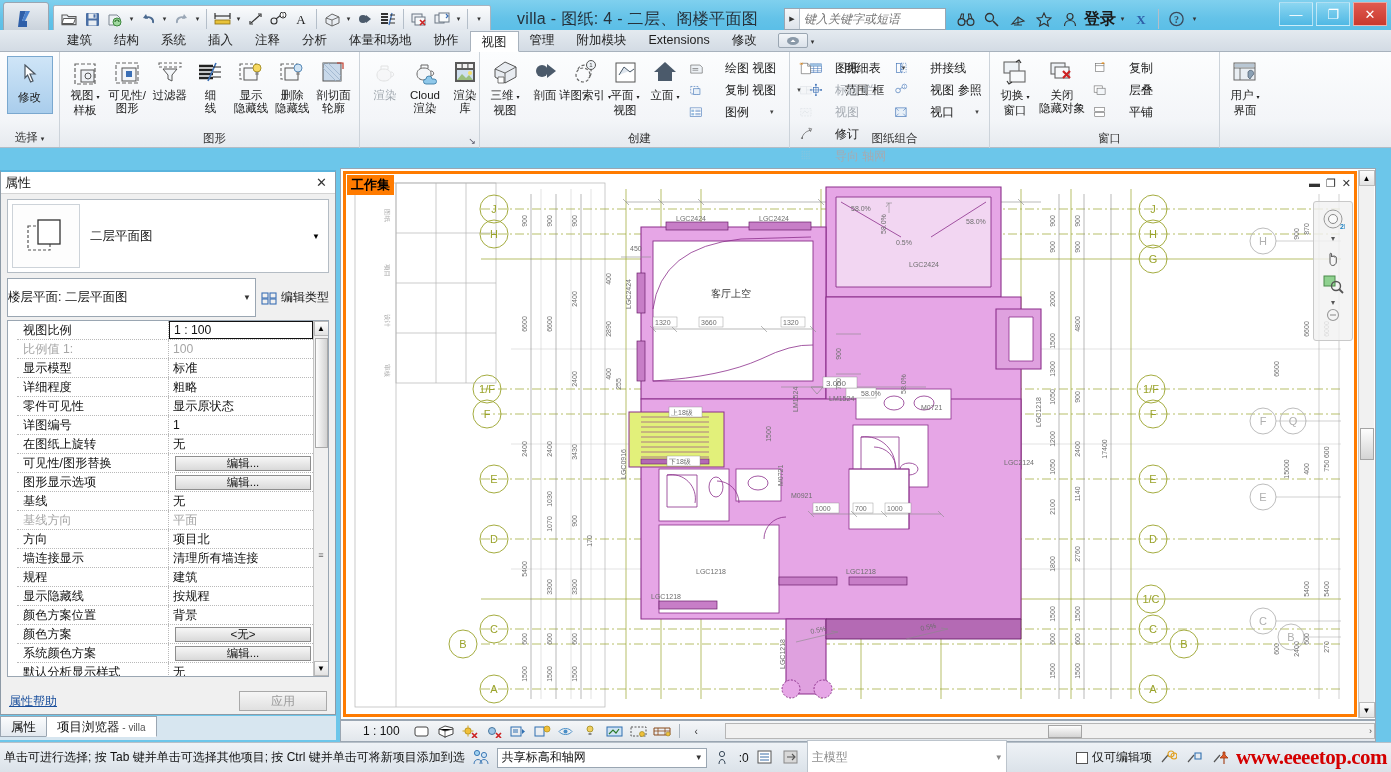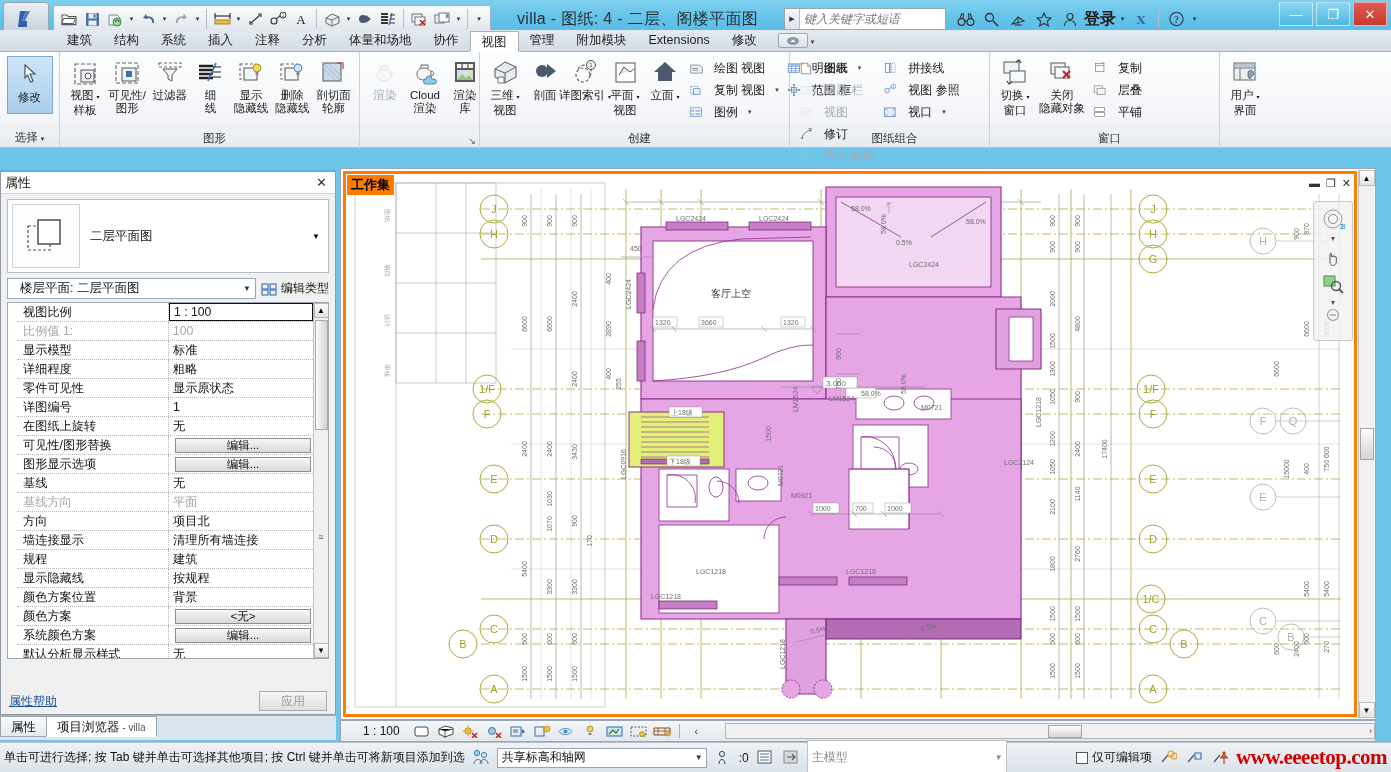--- a/index.html
+++ b/index.html
@@ -117,21 +117,21 @@
     width:auto; min-width:38px; padding:0 3px;
     display:flex; flex-direction:column; align-items:center; cursor:pointer;
     margin:0 1px;
   }
   .vbtn .ic { height:34px; display:flex; align-items:center; justify-content:center; }
   .vbtn .t { font-size:11.5px; color:#1a1a1a; text-align:center; line-height:13px; white-space:nowrap;}
   .vbtn .t.dim { color:#9fa6ad; }
   .vbtn .t2 { font-size:11.5px; color:#1a1a1a; text-align:center; line-height:13px; white-space:nowrap;}
   .hstack { display:flex; flex-direction:column; justify-content:flex-start; padding-top:2px;}
   .hbtn {
-    display:flex; align-items:center; gap:10px; height:22px; padding:0 4px; cursor:pointer;
+    display:flex; align-items:center; gap:21px; height:22px; padding:0 4px; cursor:pointer;
     font-size:12px; color:#1a1a1a; white-space:nowrap;
   }
   .hbtn.dim { color:#a5abb2; }
   .caretdn { font-size:7px; color:#444; }
   .dlglaunch { position:absolute; right:3px; bottom:2px; font-size:9px; color:#556; cursor:pointer;}
 
   
   .props {
     position:absolute; left:0; top:170px; width:336px; height:545px;
     background:#f0f0f0; border:1px solid #8d9aa6; border-top:2px solid #5ab4dd;
@@ -147,22 +147,22 @@
     display:flex; align-items:center; position:relative;
   }
   .typebox .thumb {
     width:68px; height:64px; margin:4px; border:1px solid #cdd3d9; background:#fdfdfd;
     display:flex; align-items:center; justify-content:center;
   }
   .typebox .tname { font-size:12.5px; color:#111; margin-left:6px; }
   .typebox .dd { position:absolute; right:8px; top:50%; transform:translateY(-50%); font-size:8px;}
   .selrow { display:flex; align-items:center; margin:5px 6px 0 6px; gap:5px;}
   .selrow .combo {
-    flex:1; height:21px; background:#fff; border:1px solid #9aa6b2;
-    display:flex; align-items:center; padding-left:12px; font-size:12.5px; color:#111;
+    flex:1; height:39px; background:#fff; border:1px solid #9aa6b2;
+    display:flex; align-items:center; padding-left:0; font-size:12.5px; color:#111;
     position:relative;
   }
   .selrow .combo .cv { width:16px; text-align:center; margin-left:auto; font-size:8px; color:#333;}
   .editType { display:flex; align-items:center; gap:3px; font-size:12px; color:#111; cursor:pointer; }
   .ptable {
     margin:3px 6px 0 6px; height:357px; background:#fff; border:1px solid #9aa6b2;
     display:flex; overflow:hidden; position:relative;
   }
   .ptable .rows { flex:1; }
   .prow { display:flex; height:19px; align-items:stretch; border-bottom:1px dotted #b9b9b9;margin-left:9px;}
@@ -187,21 +187,21 @@
   .pscroll .ar { width:15px; height:15px; display:flex; align-items:center; justify-content:center;
                  font-size:8px; background:linear-gradient(to bottom,#fdfdfd,#e2e2e2);
                  border:1px solid #b9b9b9; cursor:pointer;}
   .pscroll .thumbv { width:13px; height:110px; margin-top:2px;
                     background:linear-gradient(to right,#fdfdfd,#d2d2d2); border:1px solid #a9a9a9;}
   .pscroll .grip { width:15px; text-align:center; font-size:9px; color:#666; margin-top:auto; margin-bottom:auto;}
   .props-ft { position:absolute; left:0; bottom:0; width:100%; height:26px; display:flex;
               align-items:center; padding:0 8px; }
   .props-ft a { font-size:12px; color:#1a4f9c; text-decoration:underline; cursor:pointer;}
   .applybtn {
-    margin-left:auto; width:68px; height:20px; background:linear-gradient(to bottom,#f6f6f6,#e0e0e0);
+    margin-left:auto; width:88px; height:20px; background:linear-gradient(to bottom,#f6f6f6,#e0e0e0);
     border:1px solid #a9a9a9; font-size:12px; color:#9a9a9a;
     display:flex; align-items:center; justify-content:center; cursor:pointer;
   }
   .palettetabs { position:absolute; left:0; top:716px; width:336px; height:24px; display:flex;
                  align-items:flex-start; background:#d7e6f0; }
   .ptab { height:21px; padding:0 10px; line-height:21px; font-size:12.5px; color:#111;
           border:1px solid #9aa6b2; background:linear-gradient(to bottom,#fbfcfd,#e3e9ef);
           margin-right:-1px; cursor:pointer; }
   .ptab.active { background:#fff; border-bottom:1px solid #fff; }
   .ptab small { font-size:10px; color:#555; }

